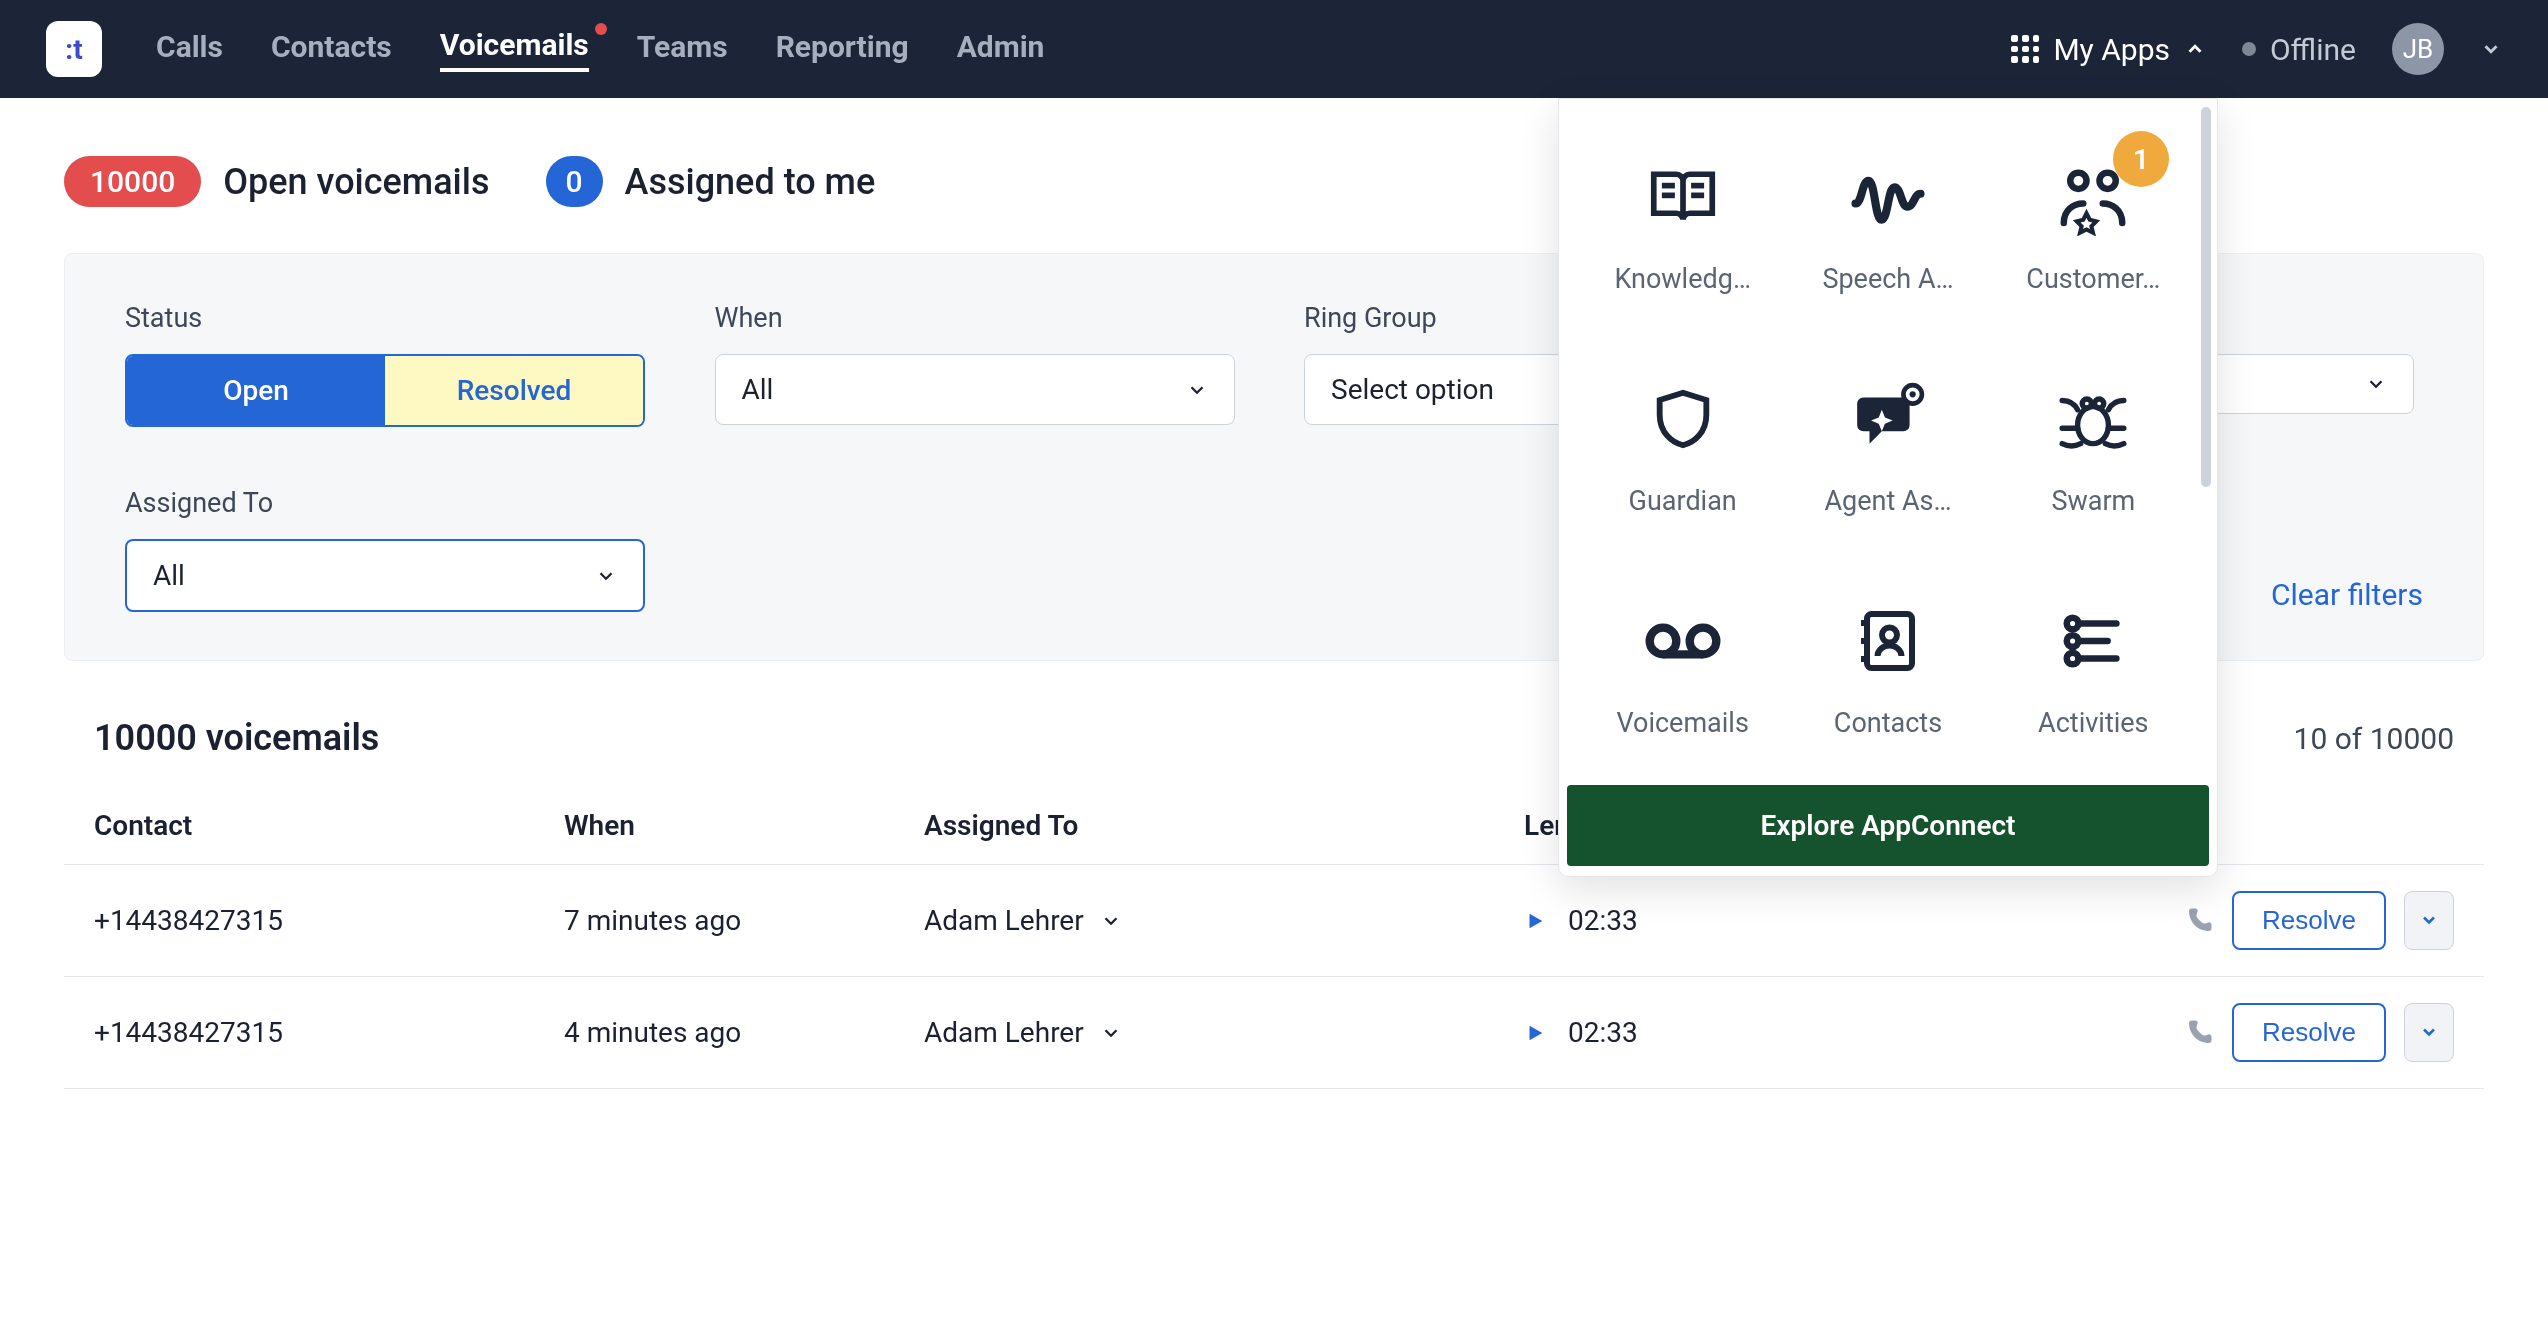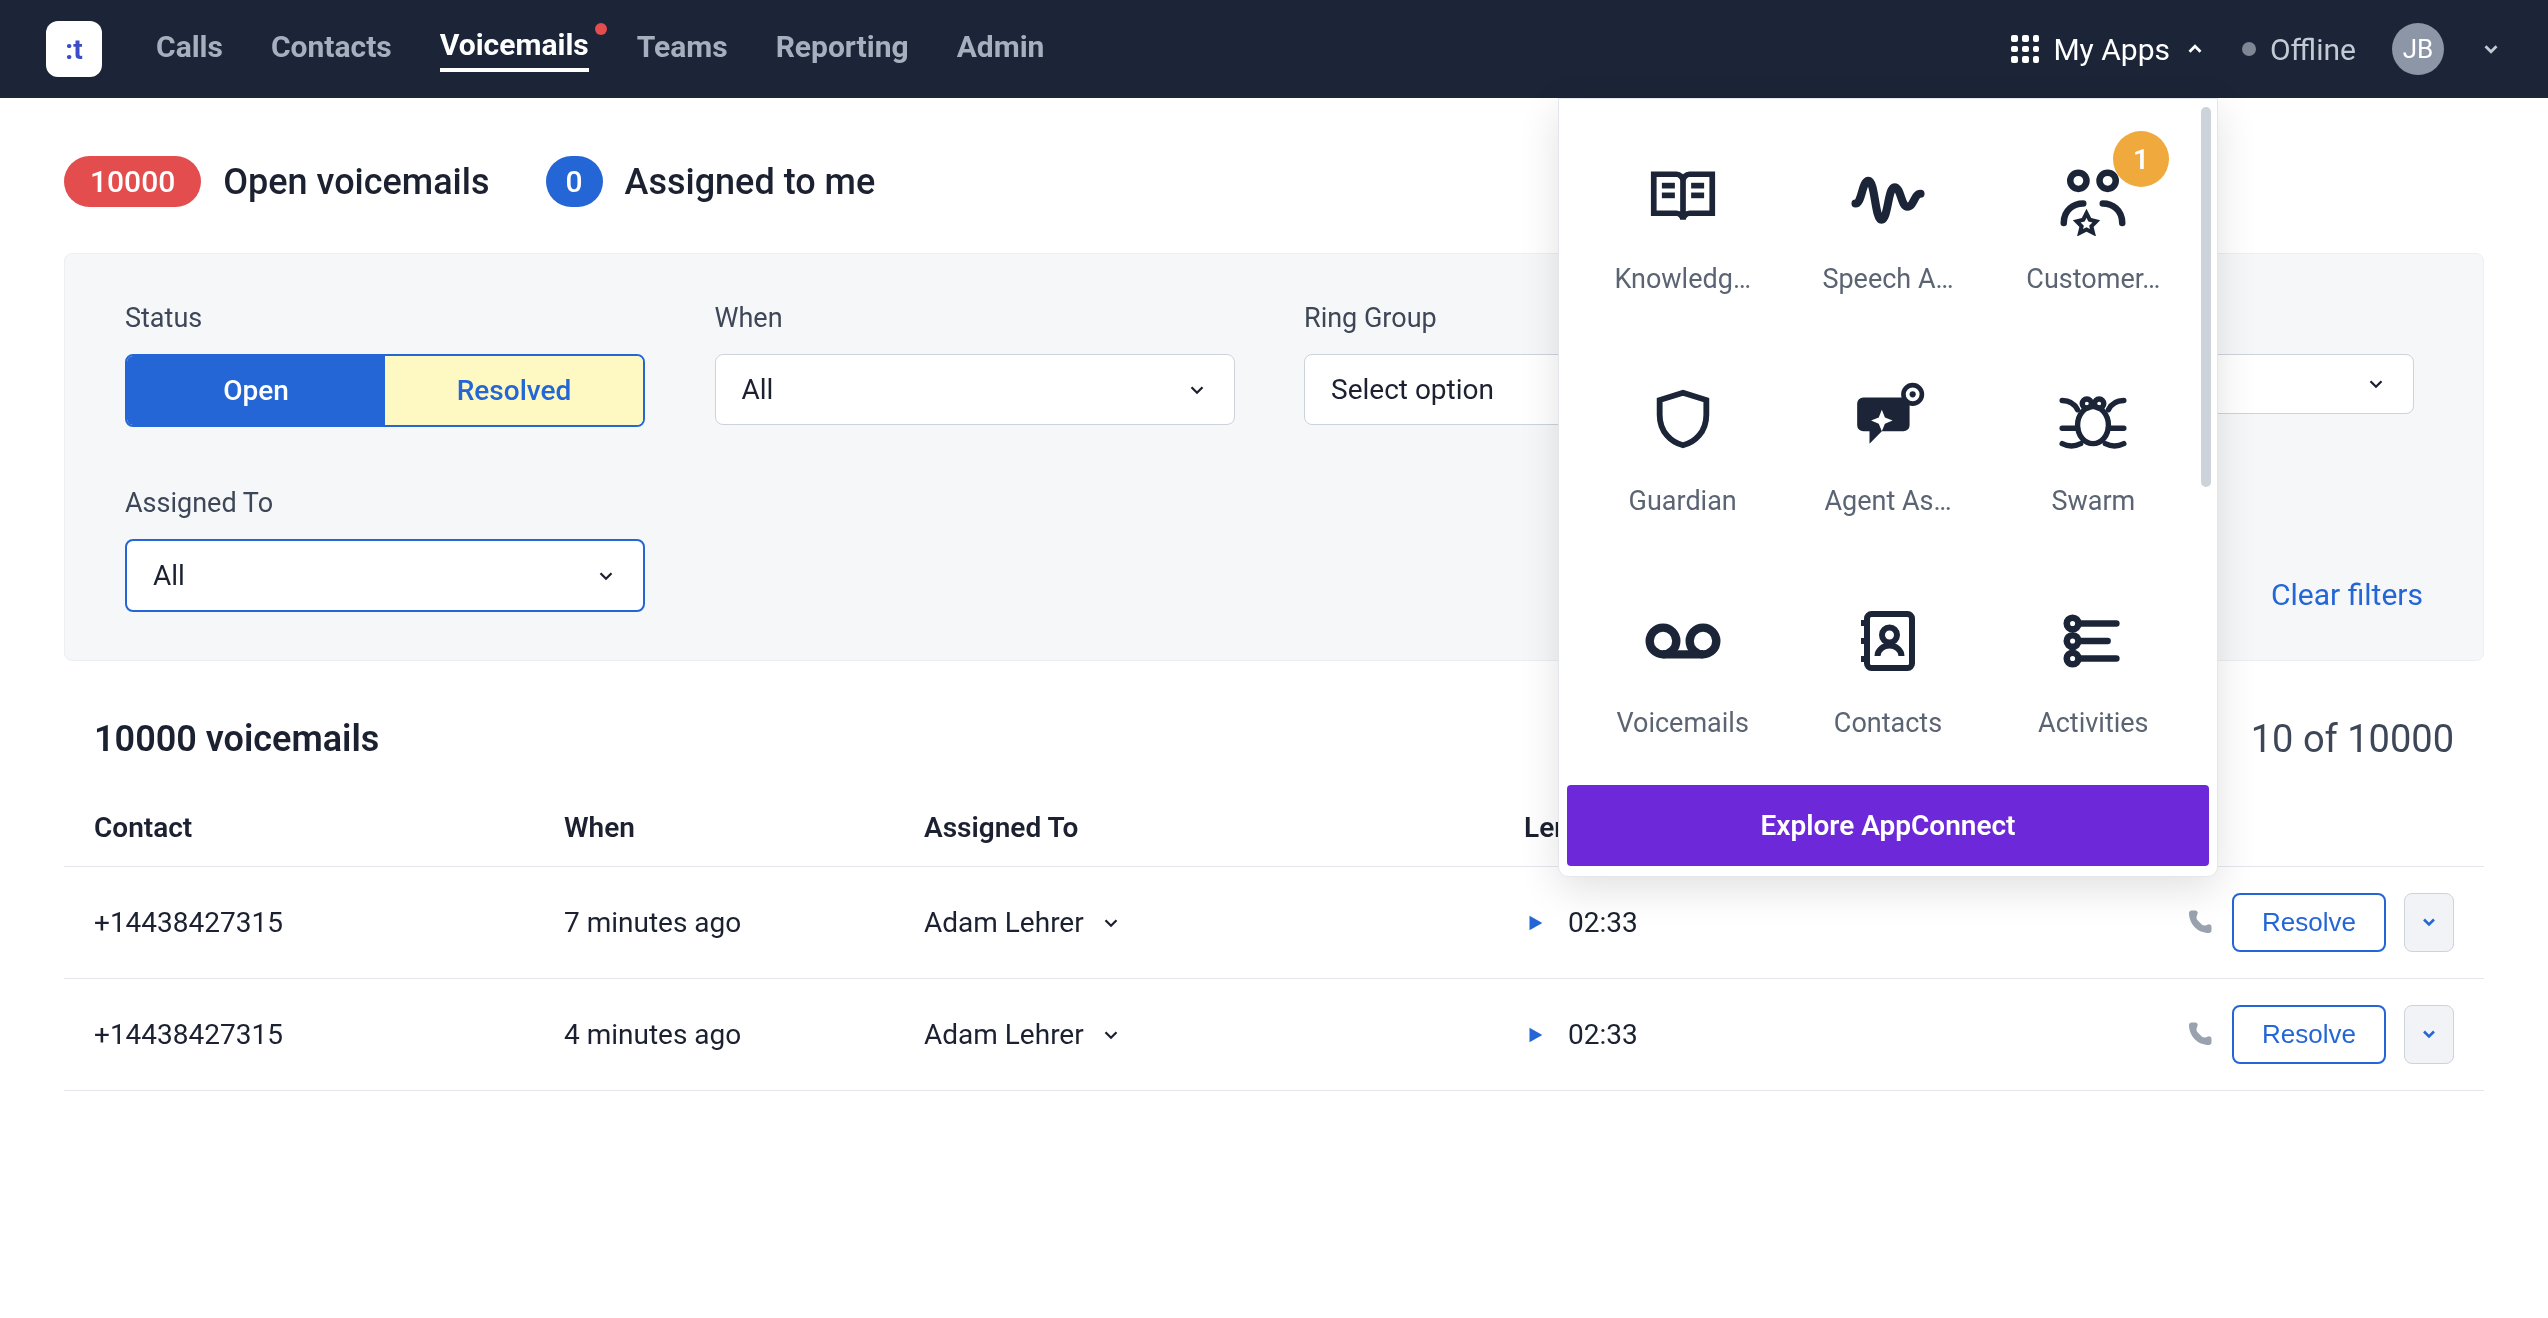--- a/index.html
+++ b/index.html
@@ -85,21 +85,21 @@
   }
   .select-box.active{border:2px solid #2466d6;}
   .chev{width:22px;height:22px;}
   .clear-filters{
     position:absolute;right:60px;bottom:48px;
     color:#2466d6;font-size:30px;cursor:pointer;
   }
 
   .table-header-row{display:flex;align-items:center;justify-content:space-between;margin:56px 0 28px 0;padding:0 30px;}
   .table-title{font-size:36px;font-weight:600;}
-  .pager{font-size:38px;color:#3d4758;margin-left:20px;}
+  .pager{font-size:30px;color:#3d4758;margin-left:20px;}
 
   .vtable{width:100%;}
   .vtable .hdr{display:grid;grid-template-columns: 470px 360px 600px 560px 370px;padding:22px 30px;font-size:28px;font-weight:600;color:#1b2130;border-bottom:1px solid #e3e6eb;}
   .vtable .row{display:grid;grid-template-columns: 470px 360px 600px 560px 370px;align-items:center;padding:26px 30px;border-bottom:1px solid #e3e6eb;font-size:28px;color:#1b2130;}
   .assignee-cell{display:flex;align-items:center;gap:16px;}
   .len-cell{display:flex;align-items:center;gap:22px;}
   .play-tri{color:#2466d6;}
   .row-actions{display:flex;align-items:center;justify-content:flex-end;gap:18px;}
   .phone-ic{color:#9aa2b0;}
   .resolve-btn{border:2px solid #2466d6;border-radius:8px;background:#fff;color:#2466d6;padding:12px 28px;font-size:26px;cursor:pointer;}
@@ -110,21 +110,21 @@
     position:absolute;top:98px;right:330px;
     width:660px;background:#fff;border:1px solid #e3e6eb;border-radius:0 0 10px 10px;
     box-shadow:0 12px 40px rgba(0,0,0,.12);
     z-index:50;display:flex;flex-direction:column;
   }
   .apps-grid{display:grid;grid-template-columns:repeat(3,1fr);padding:26px 26px 18px 26px;gap:24px 10px; max-height:790px; overflow:hidden;}
   .app-card{display:flex;flex-direction:column;align-items:center;gap:22px;padding:28px 4px;position:relative;cursor:pointer;}
   .app-icon{width:88px;height:88px;display:flex;align-items:center;justify-content:center;color:#1b2537;}
   .app-label{font-size:27px;color:#5b6472;text-align:center;max-width:170px;white-space:nowrap;overflow:hidden;text-overflow:ellipsis;}
   .badge{position:absolute;top:6px;right:22px;width:56px;height:56px;border-radius:50%;background:#f0a93c;color:#fff;display:flex;align-items:center;justify-content:center;font-size:28px;font-weight:600;}
-  .apps-cta{background:#6d28d9;color:#fff;text-align:center;padding:24px 14px;font-size:28px;font-weight:600;cursor:pointer;margin:0 8px 10px 8px;border-radius:4px;}
+  .apps-cta{background:#14532d;color:#fff;text-align:center;padding:24px 14px;font-size:28px;font-weight:600;cursor:pointer;margin:0 8px 10px 8px;border-radius:4px;}
   .apps-scroll{position:absolute;top:8px;right:6px;width:10px;height:380px;background:#cdd3db;border-radius:6px;}
 </style>
 </head>
 <body>
 
 <div class="topnav">
   <div class="nav-left">
     <div class="logo-box">:t</div>
     <div class="nav-links">
       <div class="nav-link">Calls</div>

